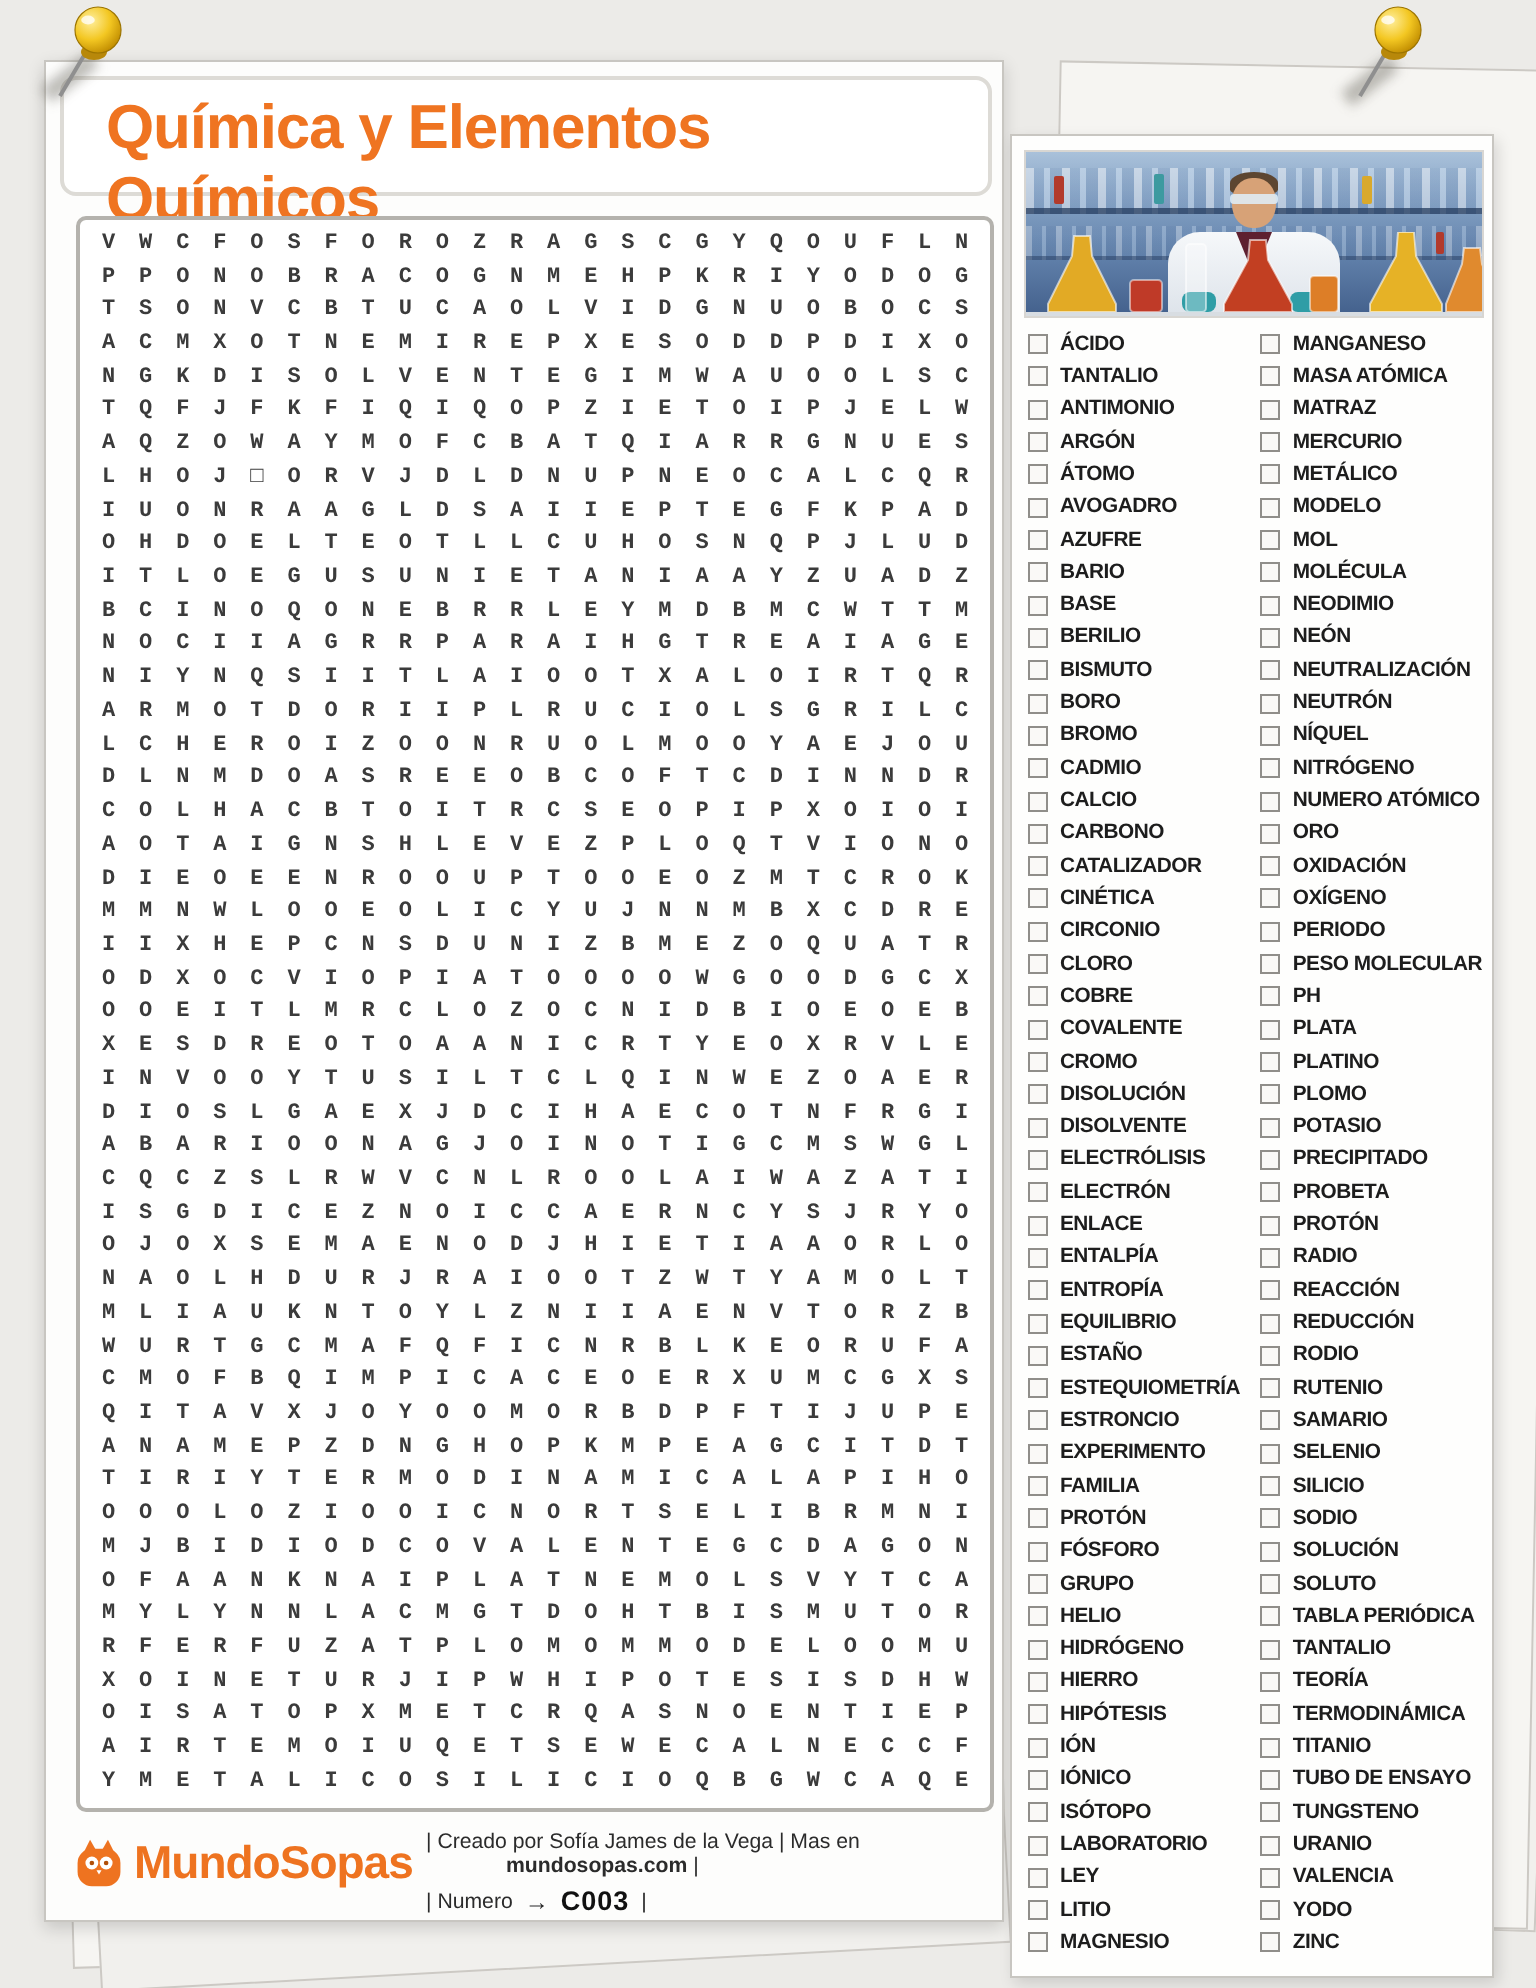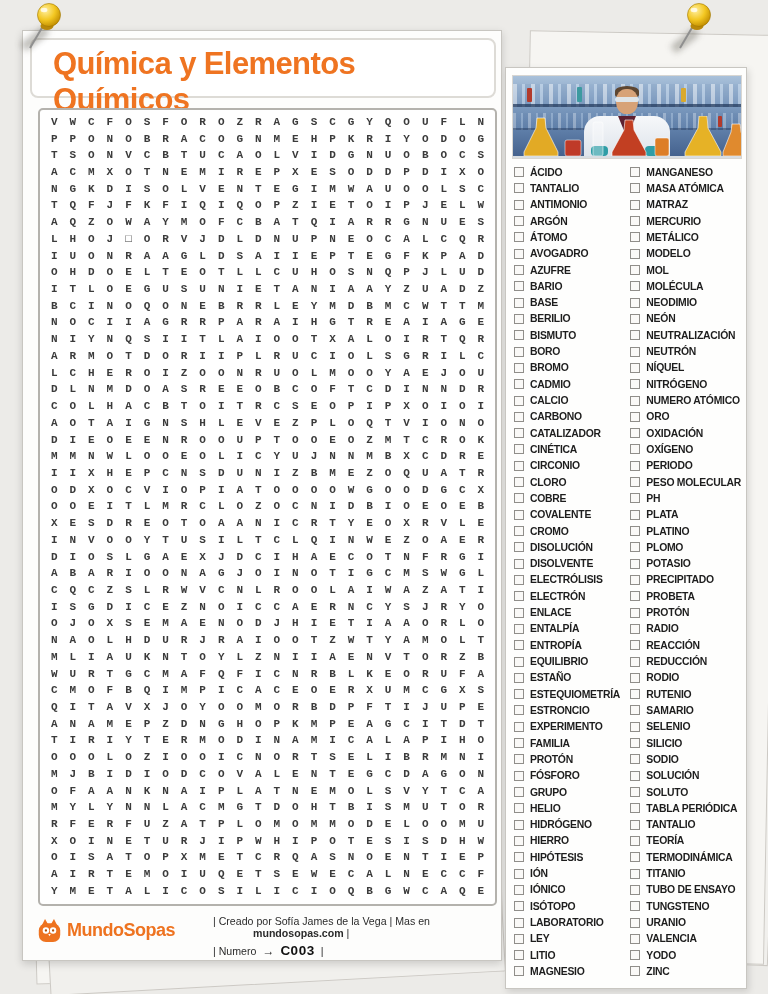--- a/index.html
+++ b/index.html
@@ -32,21 +32,21 @@
   #grid{height:100%;display:flex;flex-direction:column;}
   .grid-row{flex:1;display:flex;padding:0 2px;}
   .grid-letter{
     flex:1;text-align:center;align-self:center;line-height:1;
     font-family:"Liberation Mono","DejaVu Sans Mono",monospace;
     font-size:11px;font-weight:700;color:#3b3b3b;
   }
   
   .footer{position:absolute;left:0;top:880px;width:100%;height:48px;}
   .logo{position:absolute;left:13px;top:7px;display:flex;align-items:center;}
-  .brand{font-size:18px;font-weight:bold;color:#ee7320;letter-spacing:-.5px;margin-left:4px;}
+  .brand{font-size:23px;font-weight:bold;color:#ee7320;letter-spacing:-.5px;margin-left:4px;}
   .credits{position:absolute;left:190px;top:4px;color:#2b2b2b;}
   .credit-line1{font-size:10.6px;font-weight:500;}
   .credit-line1 .b{font-weight:800;padding-left:40px;}
   .credit-line2{margin-top:4px;font-size:10.6px;font-weight:500;display:flex;align-items:center;gap:6px;}
   .credit-line2 .arrow{font-weight:bold;font-size:12px;}
   .credit-line2 .code{font-size:13.5px;font-weight:800;letter-spacing:.5px;color:#111;}
   
   .sheet-right{
     position:absolute;left:505px;top:28px;width:240px;height:920px;
     background:#fefefd;border:1px solid #c8c6c1;box-shadow:2px 3px 7px rgba(0,0,0,.13);margin-top:39px;

